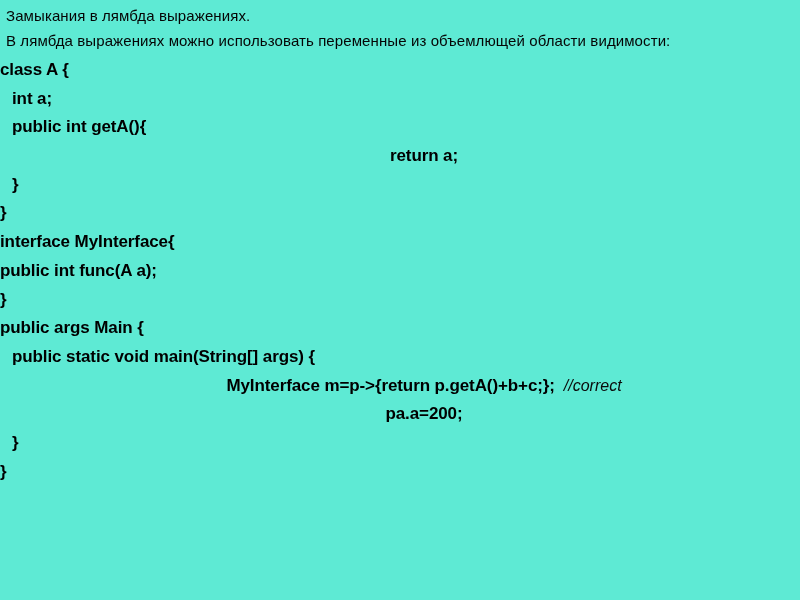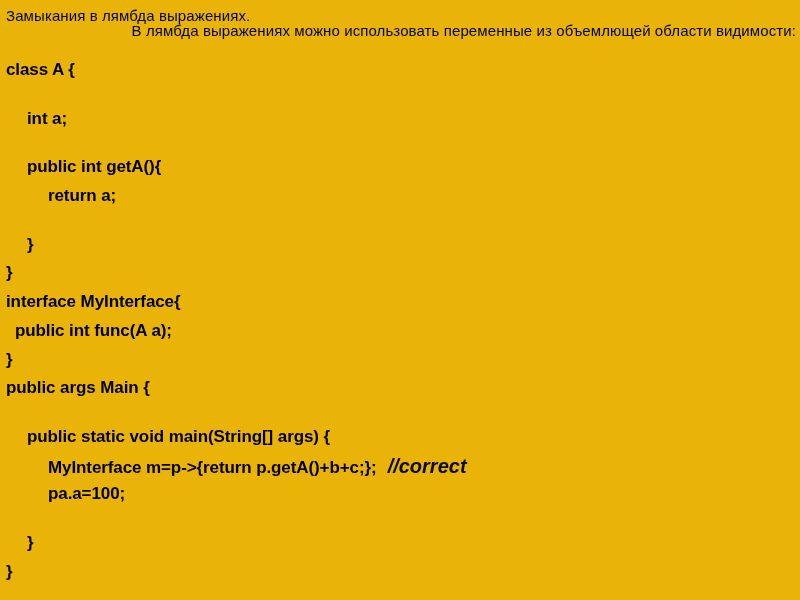--- a/index.html
+++ b/index.html
@@ -12,63 +12,63 @@
     height: 600px;
     overflow: hidden;
     font-family: "Liberation Sans", sans-serif;
     color: #000000;
     -webkit-font-smoothing: antialiased;
   }
   .slide {
     position: relative;
     width: 800px;
     height: 600px;
-    background: #eab308;
+    background: #5eead4;
     box-sizing: border-box;
   }
   
   .intro {
     position: absolute;
     left: 6px;
     right: 4px;
     font-size: 15px;
     font-weight: 400;
     line-height: 20px;
     letter-spacing: 0.1px;
     white-space: nowrap;
     color: #050505;
   }
   .intro.l1 { top: 6px; }
-  .intro.l2 { top: 21px; text-align: right; }
+  .intro.l2 { top: 31px; }
 
   
   .code-block {
     position: absolute;
     left: 0;
     top: 56px;
     right: 0;
   }
   .code-line {
     font-size: 17px;
     font-weight: bold;
     line-height: 28.7px;
     height: 28.7px;
     white-space: pre;
     color: #000000;
     letter-spacing: -0.1px;
   }
-  .ind-0 { padding-left: 6px; }
-  .ind-half { padding-left: 15px; }
-  .ind-1 { padding-left: 27px; margin-top: 20px; }
-  .ind-2 { padding-left: 48px; }
+  .ind-0 { }
+  .ind-half { }
+  .ind-1 { padding-left: 12px; }
+  .ind-2 { padding-left: 48px; text-align: center; }
 
   .comment {
-    font-weight: 700;
+    font-weight: 400;
     font-style: italic;
-    font-size: 20px;
+    font-size: 16px;
     letter-spacing: 0;
     color: #0a0a0a;
   }
 </style>
 </head>
 <body>
 
 <div class="slide">
 
   <div class="intro l1">Замыкания в лямбда выражениях.</div>
@@ -81,18 +81,18 @@
       <div class="code-line ind-1"><span>public int getA(){</span></div>
       <div class="code-line ind-2"><span>return a;</span></div>
       <div class="code-line ind-1"><span>}</span></div>
       <div class="code-line ind-0"><span>}</span></div>
       <div class="code-line ind-0"><span>interface MyInterface{</span></div>
       <div class="code-line ind-half"><span>public int func(A a);</span></div>
       <div class="code-line ind-0"><span>}</span></div>
       <div class="code-line ind-0"><span>public args Main {</span></div>
       <div class="code-line ind-1"><span>public static void main(String[] args) {</span></div>
       <div class="code-line ind-2"><span>MyInterface m=p-&gt;{return p.getA()+b+c;};</span><span class="comment">  //correct</span></div>
-      <div class="code-line ind-2"><span>pa.a=100;</span></div>
+      <div class="code-line ind-2"><span>pa.a=200;</span></div>
       <div class="code-line ind-1"><span>}</span></div>
       <div class="code-line ind-0"><span>}</span></div>
     </div>
 
 </div>
 
 </body></html>

